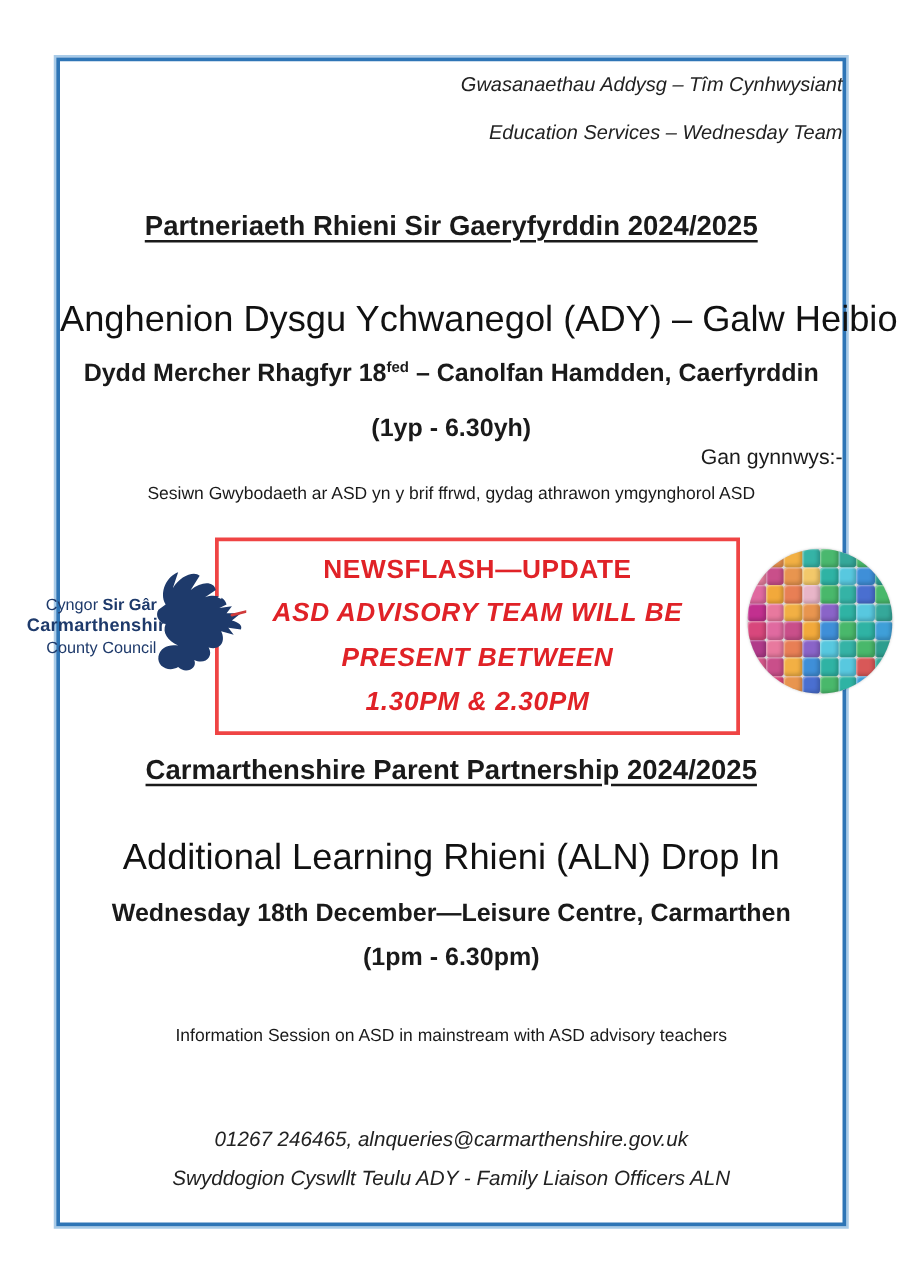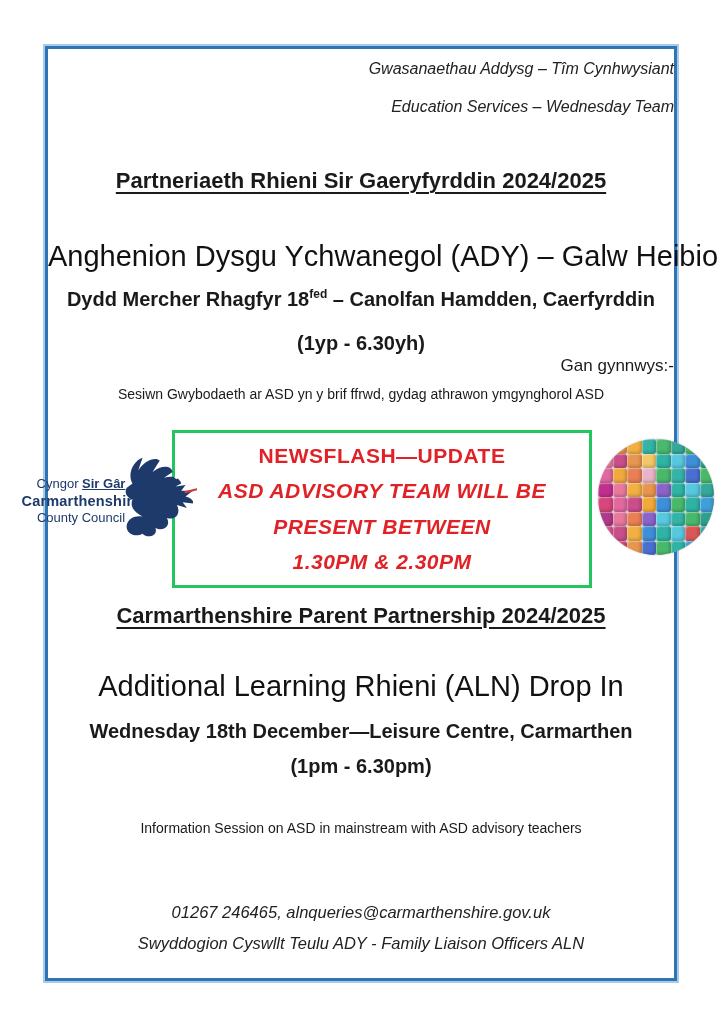--- a/index.html
+++ b/index.html
@@ -15,32 +15,32 @@
   .tline{position:absolute;left:0;width:100%;text-align:center;white-space:nowrap;}
   .hdr-italic{font-style:italic;font-size:16px;color:#222;text-align:right;}
   .hdr-underline{font-weight:bold;font-size:22px;text-decoration:underline;text-decoration-thickness:2px;text-underline-offset:4px;}
   .big-title{font-size:29px;font-weight:400;color:#111;}
   .bold-line{font-size:20px;font-weight:bold;}
   .norm-line{font-size:17px;text-align:right;}
   .sess-line{font-size:14px;}
   sup.fed{font-size:12px;font-weight:bold;vertical-align:super;line-height:0;}
   .newsflash{
     position:absolute;left:124px;top:381px;width:420px;height:158px;
-    border:3px solid #22c55e;box-sizing:border-box;background:#fff;
+    border:3px solid #ef4444;box-sizing:border-box;background:#fff;
     display:flex;flex-direction:column;justify-content:space-evenly;
     text-align:center;z-index:2;
   }
   .nf-line{color:#e02227;font-weight:bold;font-size:21px;letter-spacing:.5px;}
   .nf-italic{font-style:italic;}
   .footer-italic{font-style:italic;font-size:16.5px;color:#222;}
   
   .logo{position:absolute;left:18px;top:450px;width:165px;height:104px;z-index:3;}
   .logo-text{position:absolute;left:2px;top:26px;width:122px;text-align:center;color:#1e3a6b;line-height:1.25;}
   .logo-l1{font-size:13px;}
-  .logo-l1 b{font-weight:bold;text-decoration:underline;}
+  .logo-l1 b{font-weight:bold;}
   .logo-l2{font-size:14.5px;font-weight:bold;letter-spacing:.2px;}
   .logo-l3{font-size:13px;}
   .logo svg{position:absolute;right:-14px;top:0;}
   
   .puzzle{
     position:absolute;left:598px;top:439px;width:116px;height:116px;border-radius:50%;
     overflow:hidden;display:grid;grid-template-columns:repeat(8,1fr);grid-template-rows:repeat(8,1fr);
     z-index:4;background:#d8d8d8;box-shadow:0 0 2px rgba(0,0,0,.25);
   }
   .puzzle .tile{border-radius:3px;box-shadow:inset 1px 1px 1px rgba(255,255,255,.35),inset -2px -2px 3px rgba(0,0,0,.18);}

